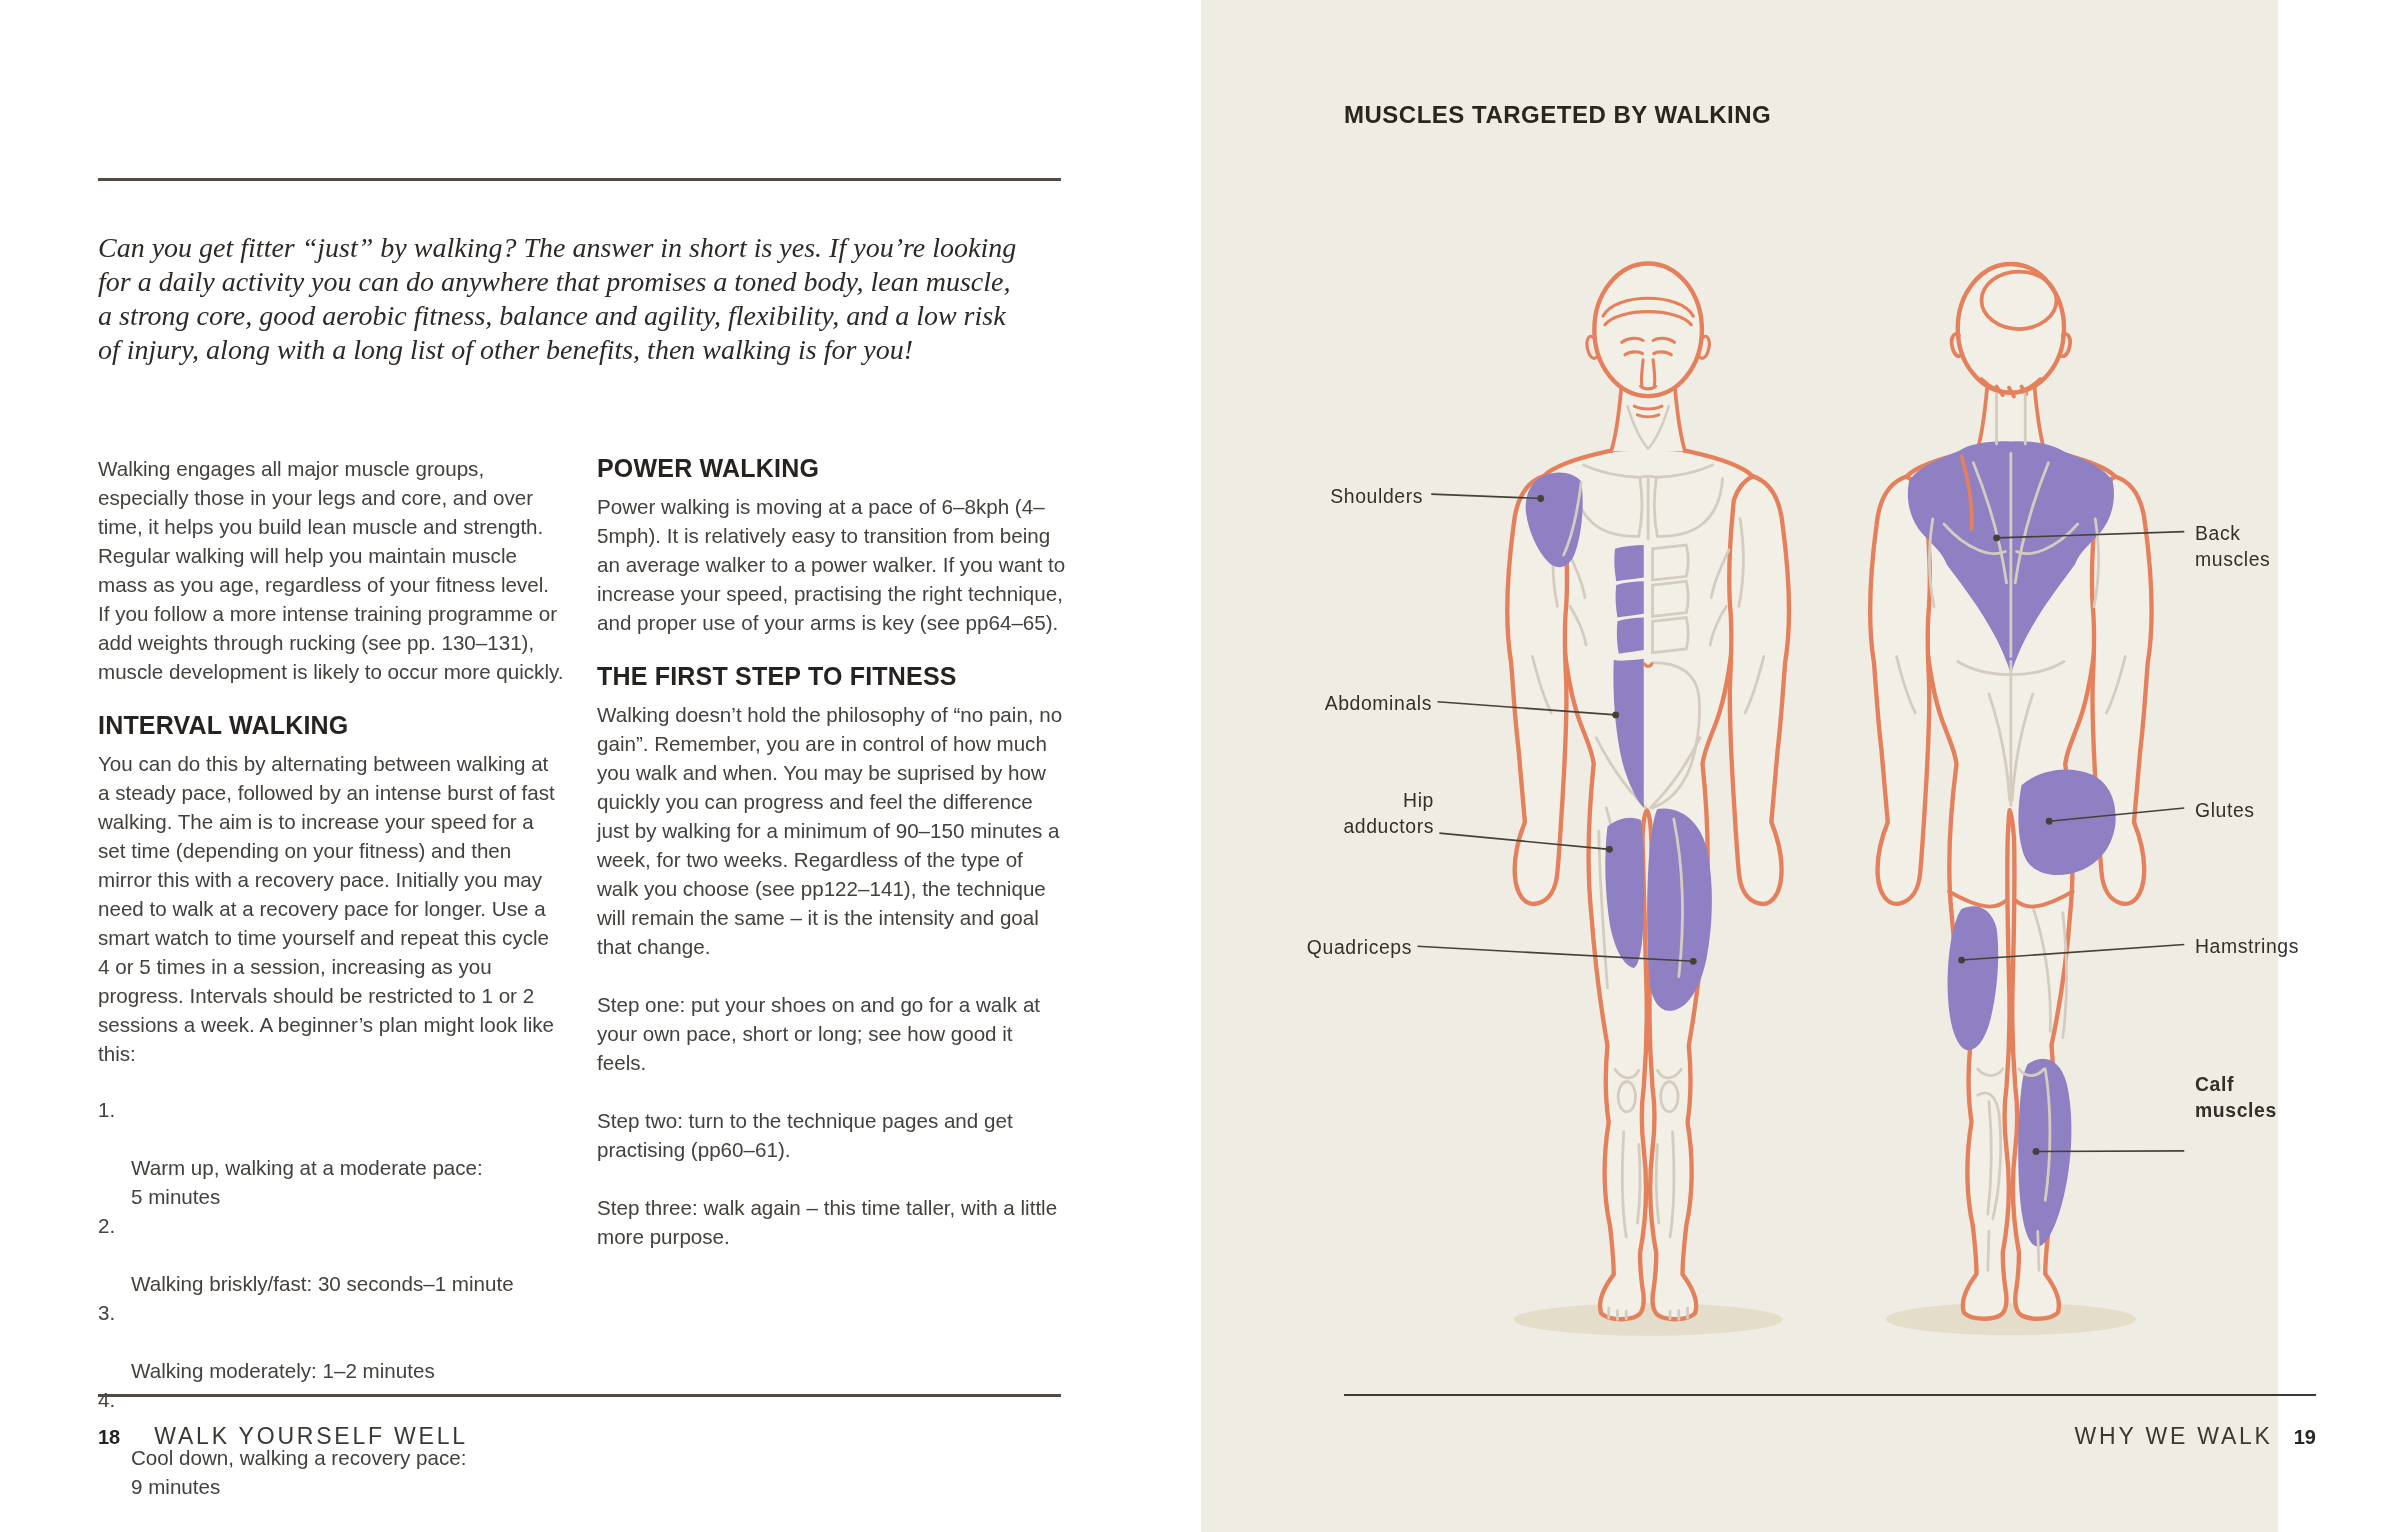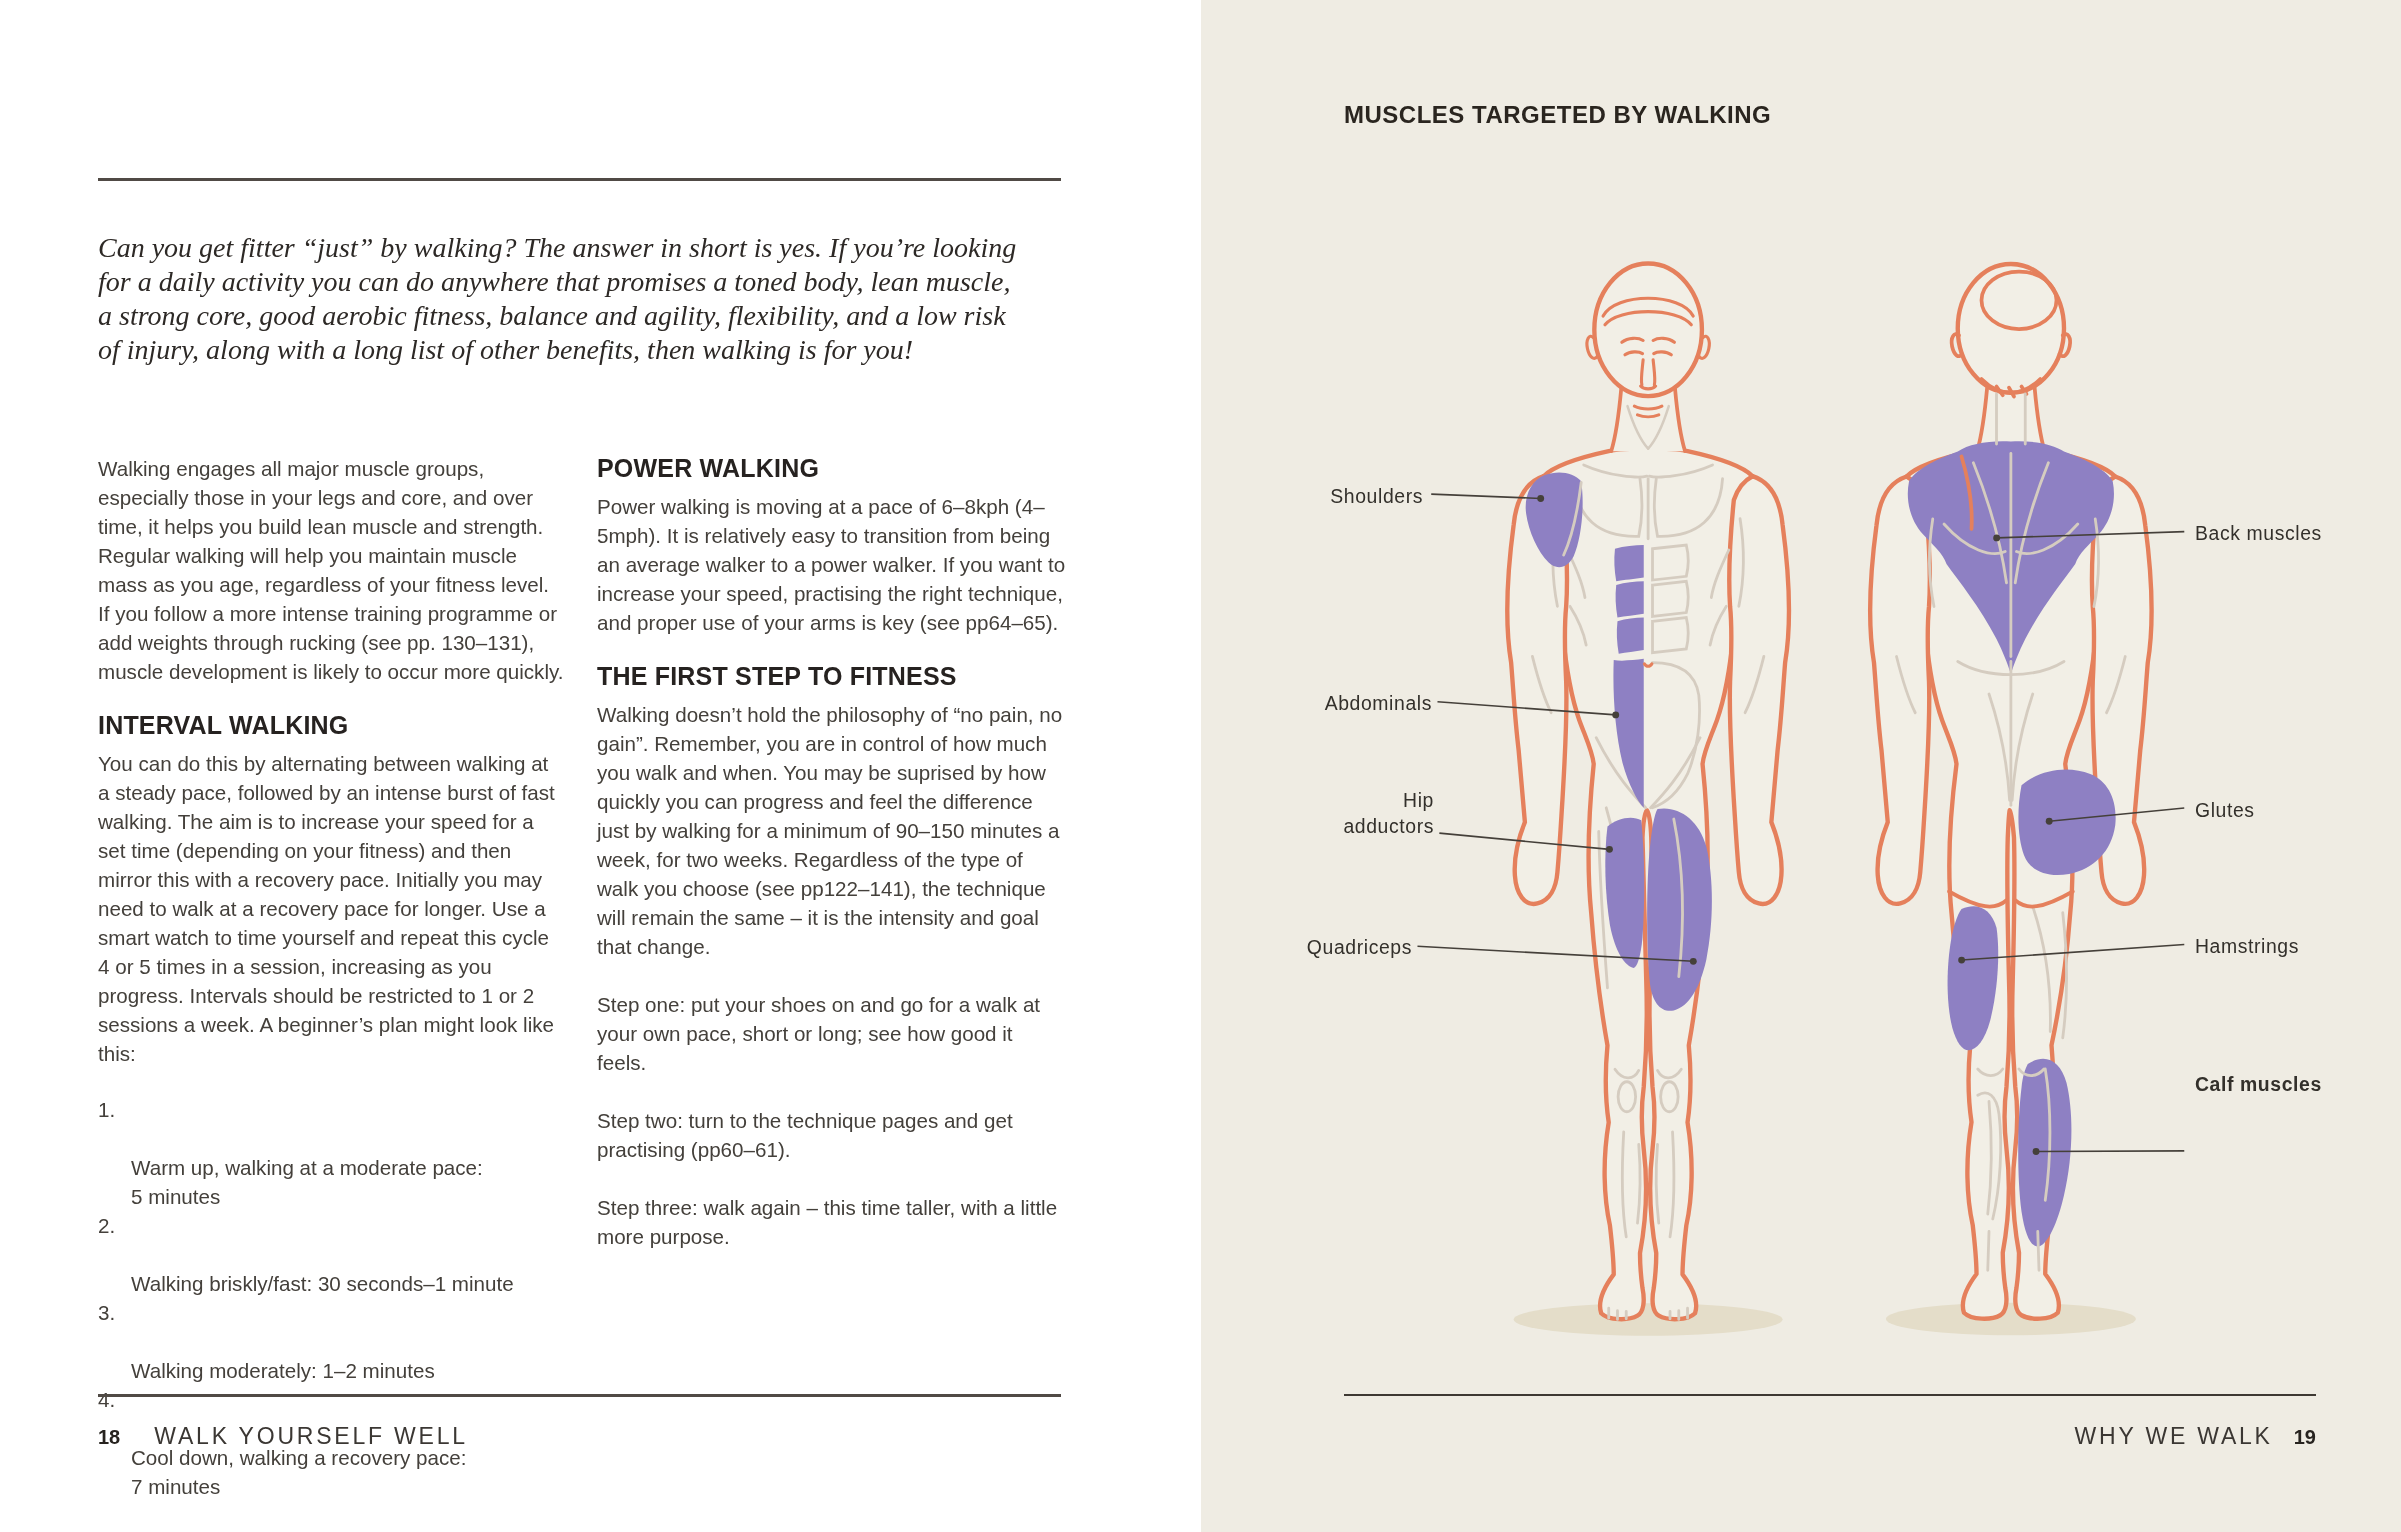--- a/index.html
+++ b/index.html
@@ -25,21 +25,21 @@
   .steps p { margin-top:29px; }
   .num-list { margin-top:27.5px; }
   .list-item { position:relative; padding-left:33px; white-space:pre-line; }
   .list-num { position:absolute; left:0; top:0; }
   .footer-rule { position:absolute; left:98px; top:1394px; width:963px; height:2.5px; background:#504a45; }
   .left-footer { position:absolute; left:98px; top:1423px; display:flex; align-items:baseline; gap:34px; }
   .page-num { font-size:20px; font-weight:700; color:#27231f; }
   .running-title { font-size:23px; letter-spacing:2.8px; color:#3b3733; }
 
   
-  .right-page { position:absolute; left:1201px; top:0; width:1201px; height:1533px; background:#efece3; }
+  .right-page { position:absolute; left:1201px; top:0; width:1077px; height:1533px; background:#efece3; }
   .rp-heading { position:absolute; left:143px; top:101px; font-size:24px; font-weight:700;
                 letter-spacing:0.5px; color:#2a251f; }
   .figure-svg { position:absolute; top:256px; }
   .front-figure { left:250px; width:388px; height:1101px; }
   .back-figure { left:638px; width:350px; height:1101px; }
   .leader-overlay { position:absolute; left:0; top:0; width:1201px; height:1533px; pointer-events:none; }
   .muscle-label { position:absolute; font-size:19.4px; letter-spacing:0.6px; color:#33302b;
                   line-height:26px; white-space:pre-line; }
   .lbl-right { text-align:right; }
   .rp-rule { position:absolute; left:143px; top:1394px; width:972px; height:1.9px; background:#3e3933; }
@@ -71,21 +71,21 @@
           <span class="list-num">2.</span>
           <span>Walking briskly/fast: 30 seconds–1 minute</span>
         </div>
         <div class="list-item">
           <span class="list-num">3.</span>
           <span>Walking moderately: 1–2 minutes</span>
         </div>
         <div class="list-item">
           <span class="list-num">4.</span>
           <span>Cool down, walking a recovery pace:
-7 minutes</span>
+9 minutes</span>
         </div>
       </div>
 
     </div>
 
     <div class="col col2">
       <h2 class="sec-heading">POWER WALKING</h2>
       <p class="bodypara">Power walking is moving at a pace of 6–8kph (4–5mph). It is relatively easy to transition from being an average walker to a power walker. If you want to increase your speed, practising the right technique, and proper use of your arms is key (see pp64–65).</p>
       <h2 class="sec-heading">THE FIRST STEP TO FITNESS</h2>
       <p class="bodypara">Walking doesn’t hold the philosophy of “no pain, no gain”. Remember, you are in control of how much you walk and when. You may be suprised by how quickly you can progress and feel the difference just by walking for a minimum of 90–150 minutes a week, for two weeks. Regardless of the type of walk you choose (see pp122–141), the technique will remain the same – it is the intensity and goal that change.</p>

